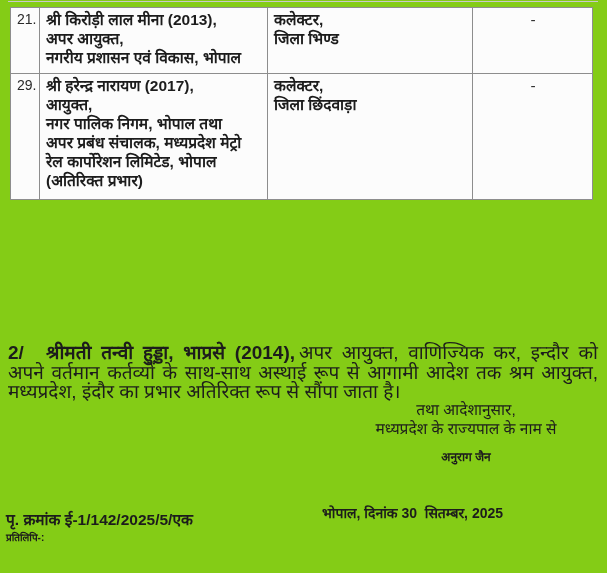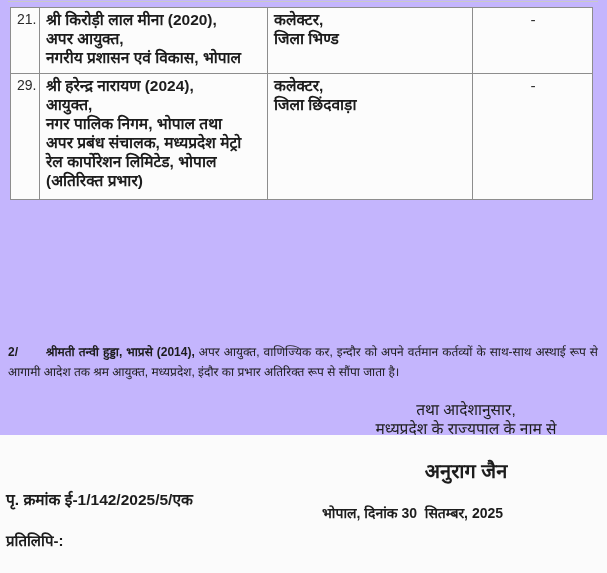--- a/index.html
+++ b/index.html
@@ -5,22 +5,22 @@
   * { margin: 0; padding: 0; box-sizing: border-box; }
   html, body {
     width: 607px; height: 573px;
     font-family: "Liberation Sans", "DejaVu Sans", sans-serif;
     background: #fbfbfb;
     color: #1c1c1c;
     overflow: hidden;
   }
   .page {
     position: relative;
-    width: 607px; height: 435px;
-    background: #c4b5fd;
+    width: 607px; height: 573px;
+    background: #84cc16;
   }
   .top-remnant-line {
     position: absolute;
     left: 8px; top: 1px; width: 590px; height: 0;
     border-top: 1px solid #c9c9c9;
   }
   table.officers-table {
     position: absolute;
     left: 10px; top: 7px;
     width: 582px;
@@ -44,92 +44,92 @@
   .officer-name { font-weight: 700; }
   .multiline { white-space: pre-line; font-weight: bold; }
   td.remark-cell {
     text-align: center;
     padding-top: 4px;
     color: #333;
   }
   .para-2 {
     position: absolute;
     left: 8px; top: 343px; width: 590px;
-    font-size: 12px;
+    font-size: 19px;
     line-height: 19.5px;
     text-align: justify;
   }
   .para-number {
     display: inline-block;
     width: 38px;
     font-weight: 700;
   }
   .para-bold-name { font-weight: 700; margin-right: 4px; }
   .signature-block {
     position: absolute;
     left: 325px; top: 401px; width: 282px;
     text-align: center;
     font-size: 15.5px;
     line-height: 18.5px;
   }
   .sig-name {
     font-weight: 700;
-    margin-top: 24px;
-    font-size: 20px;
+    margin-top: 10px;
+    font-size: 12px;
   }
   .footer-ref {
     position: absolute;
-    left: 6px; top: 488px;
+    left: 6px; top: 508px;
     font-weight: 700;
     font-size: 15.5px;
   }
   .footer-date {
     position: absolute;
     left: 322px; top: 503px;
     font-weight: 700;
     font-size: 14px;
     white-space: pre;
   }
   .footer-copy {
     position: absolute;
     left: 6px; top: 530px;
     font-weight: 700;
-    font-size: 15px;
+    font-size: 10px;
   }
 </style>
 </head>
 <body>
 
 <div class="page">
 
   <div class="top-remnant-line"></div>
 
   <table class="officers-table">
     <colgroup>
       <col style="width:29px">
       <col style="width:228px">
       <col style="width:205px">
       <col style="width:120px">
     </colgroup>
     <tbody>
       <tr style="height:66px">
         <td class="serial-cell">21.</td>
         <td>
-          <div class="officer-name">श्री किरोड़ी लाल मीना (2020),</div>
+          <div class="officer-name">श्री किरोड़ी लाल मीना (2013),</div>
           <div class="multiline">अपर आयुक्त,
 नगरीय प्रशासन एवं विकास, भोपाल</div>
         </td>
         <td class="multiline">कलेक्टर,
 जिला भिण्ड</td>
         <td class="remark-cell">-</td>
       </tr>
       <tr style="height:126px">
         <td class="serial-cell">29.</td>
         <td>
-          <div class="officer-name">श्री हरेन्द्र नारायण (2024),</div>
+          <div class="officer-name">श्री हरेन्द्र नारायण (2017),</div>
           <div class="multiline">आयुक्त,
 नगर पालिक निगम, भोपाल तथा
 अपर प्रबंध संचालक, मध्यप्रदेश मेट्रो
 रेल कार्पोरेशन लिमिटेड, भोपाल
 (अतिरिक्त प्रभार)</div>
         </td>
         <td class="multiline">कलेक्टर,
 जिला छिंदवाड़ा</td>
         <td class="remark-cell">-</td>
       </tr>

